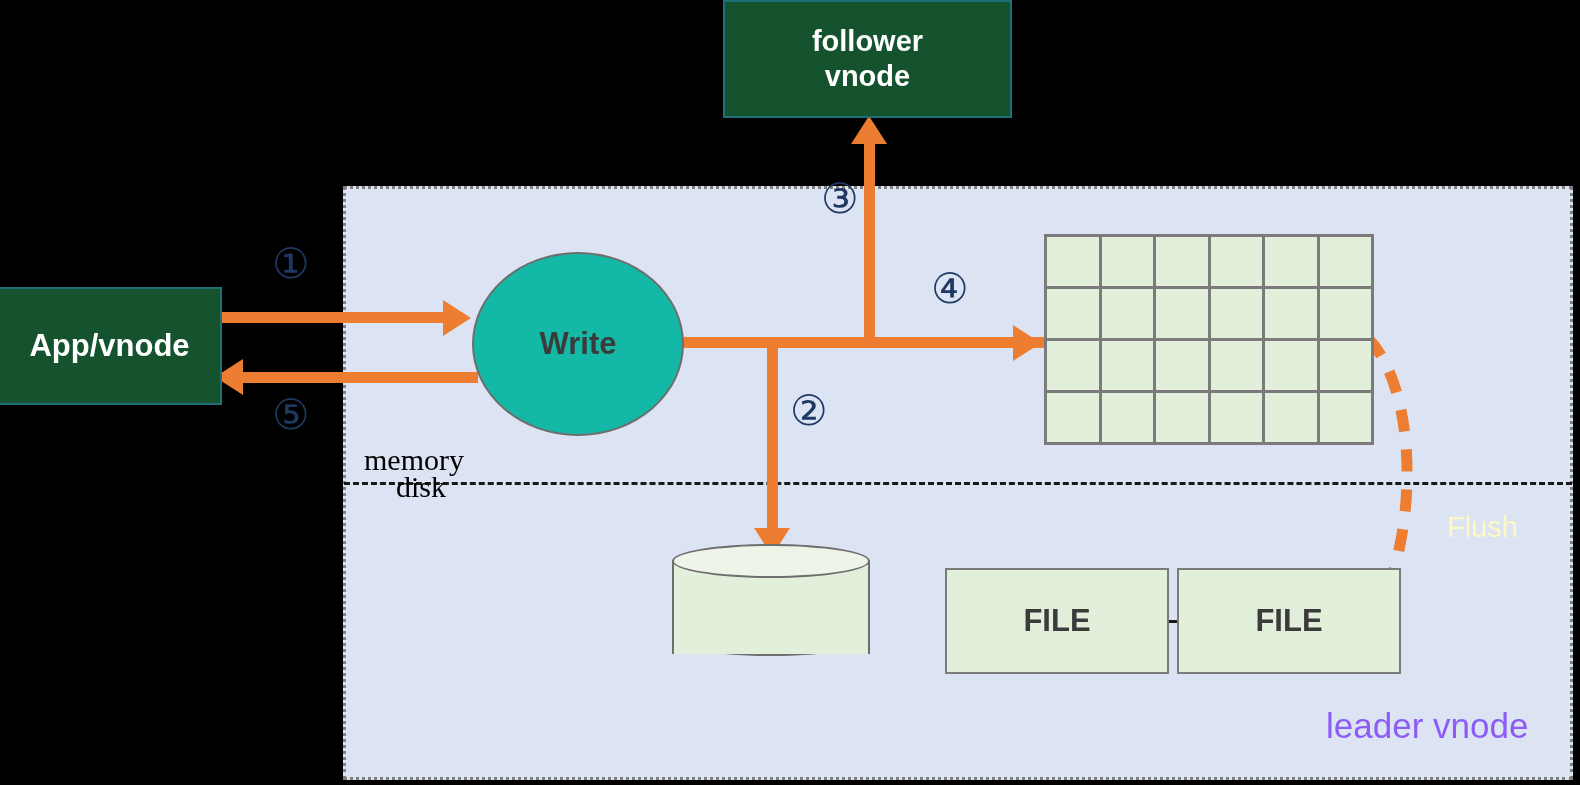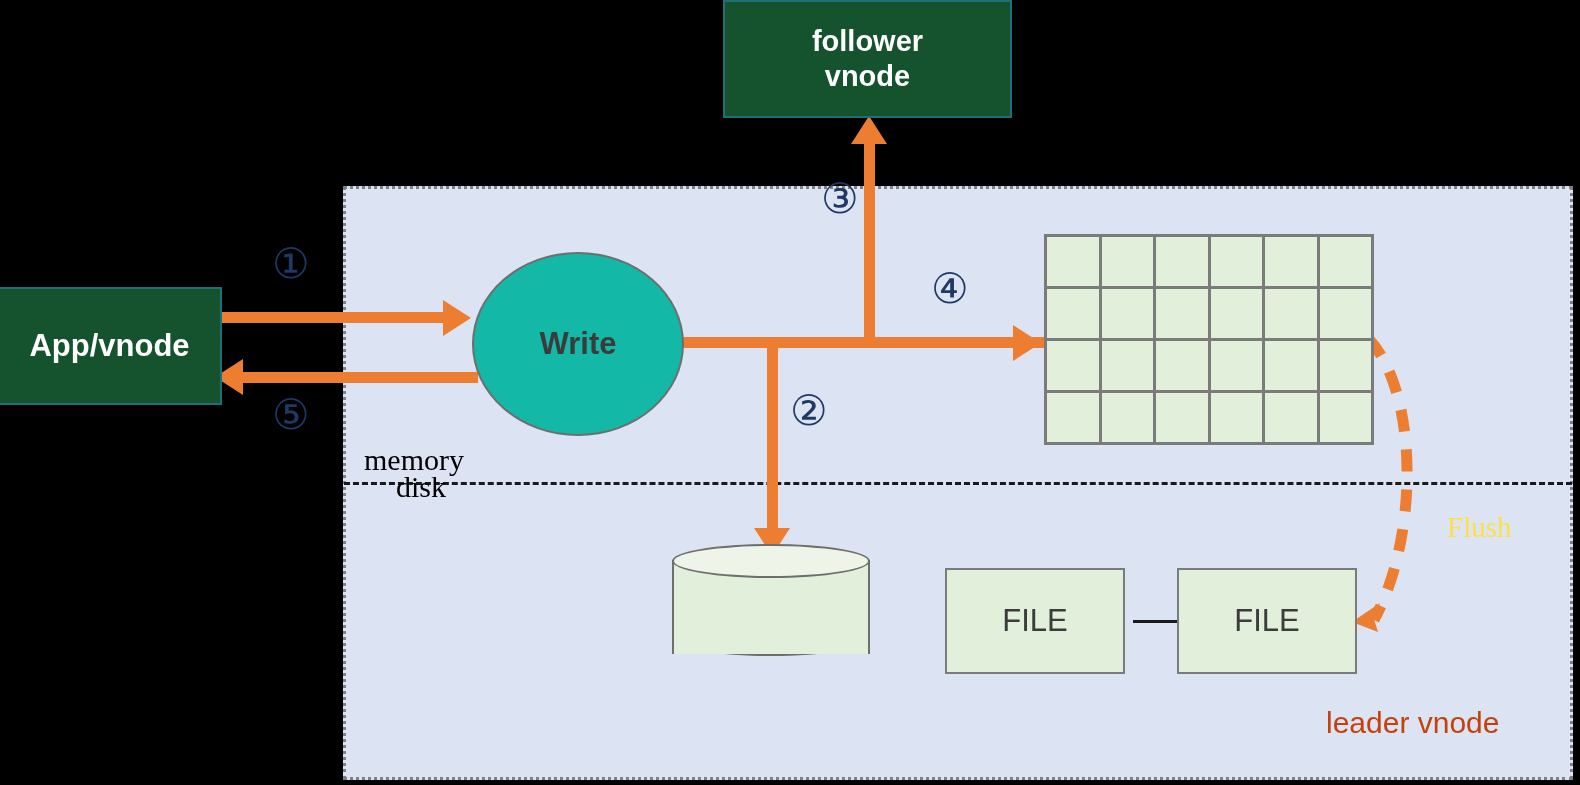--- a/index.html
+++ b/index.html
@@ -141,23 +141,23 @@
   
   .file-box {
     position: absolute;
     background: #e2efda;
     border: 2px solid #7b7b7b;
     box-sizing: border-box;
     display: flex;
     align-items: center;
     justify-content: center;
     font-size: 31px;
-    font-weight: normal;
+    font-weight: bold;
     color: #3b3b3b;
-    width: 180px;
+    width: 224px;
     height: 106px;
     top: 568px;
   }
   #file-1 { left: 945px; }
   #file-2 { left: 1177px; }
   #file-link {
     position: absolute;
     left: 1133px;
     top: 620px;
     width: 46px;
@@ -180,31 +180,30 @@
     color: #000000;
     font-family: Liberation Serif, serif;
   }
   #label-memory { top: 443px; }
   #label-disk { top: 470px; margin-left: 32px; }
   
   #leader-label {
     position: absolute;
     left: 1326px;
     top: 706px;
-    font-size: 30px;
-    color: #c2410c;
+    font-size: 35px;
+    color: #8b5cf6;
   }
   
   #flush-label {
     position: absolute;
     left: 1447px;
     top: 511px;
     font-size: 29px;
-    color: #fde047;
-    font-family: Liberation Serif, serif;
+    color: #fef9c3;
   }
   
   .oline {
     position: absolute;
     background: #ed7d31;
   }
   
   #line-1 { left: 219px; top: 312px; width: 242px; height: 11px; }
   
   #line-5 { left: 230px; top: 372px; width: 248px; height: 11px; }

